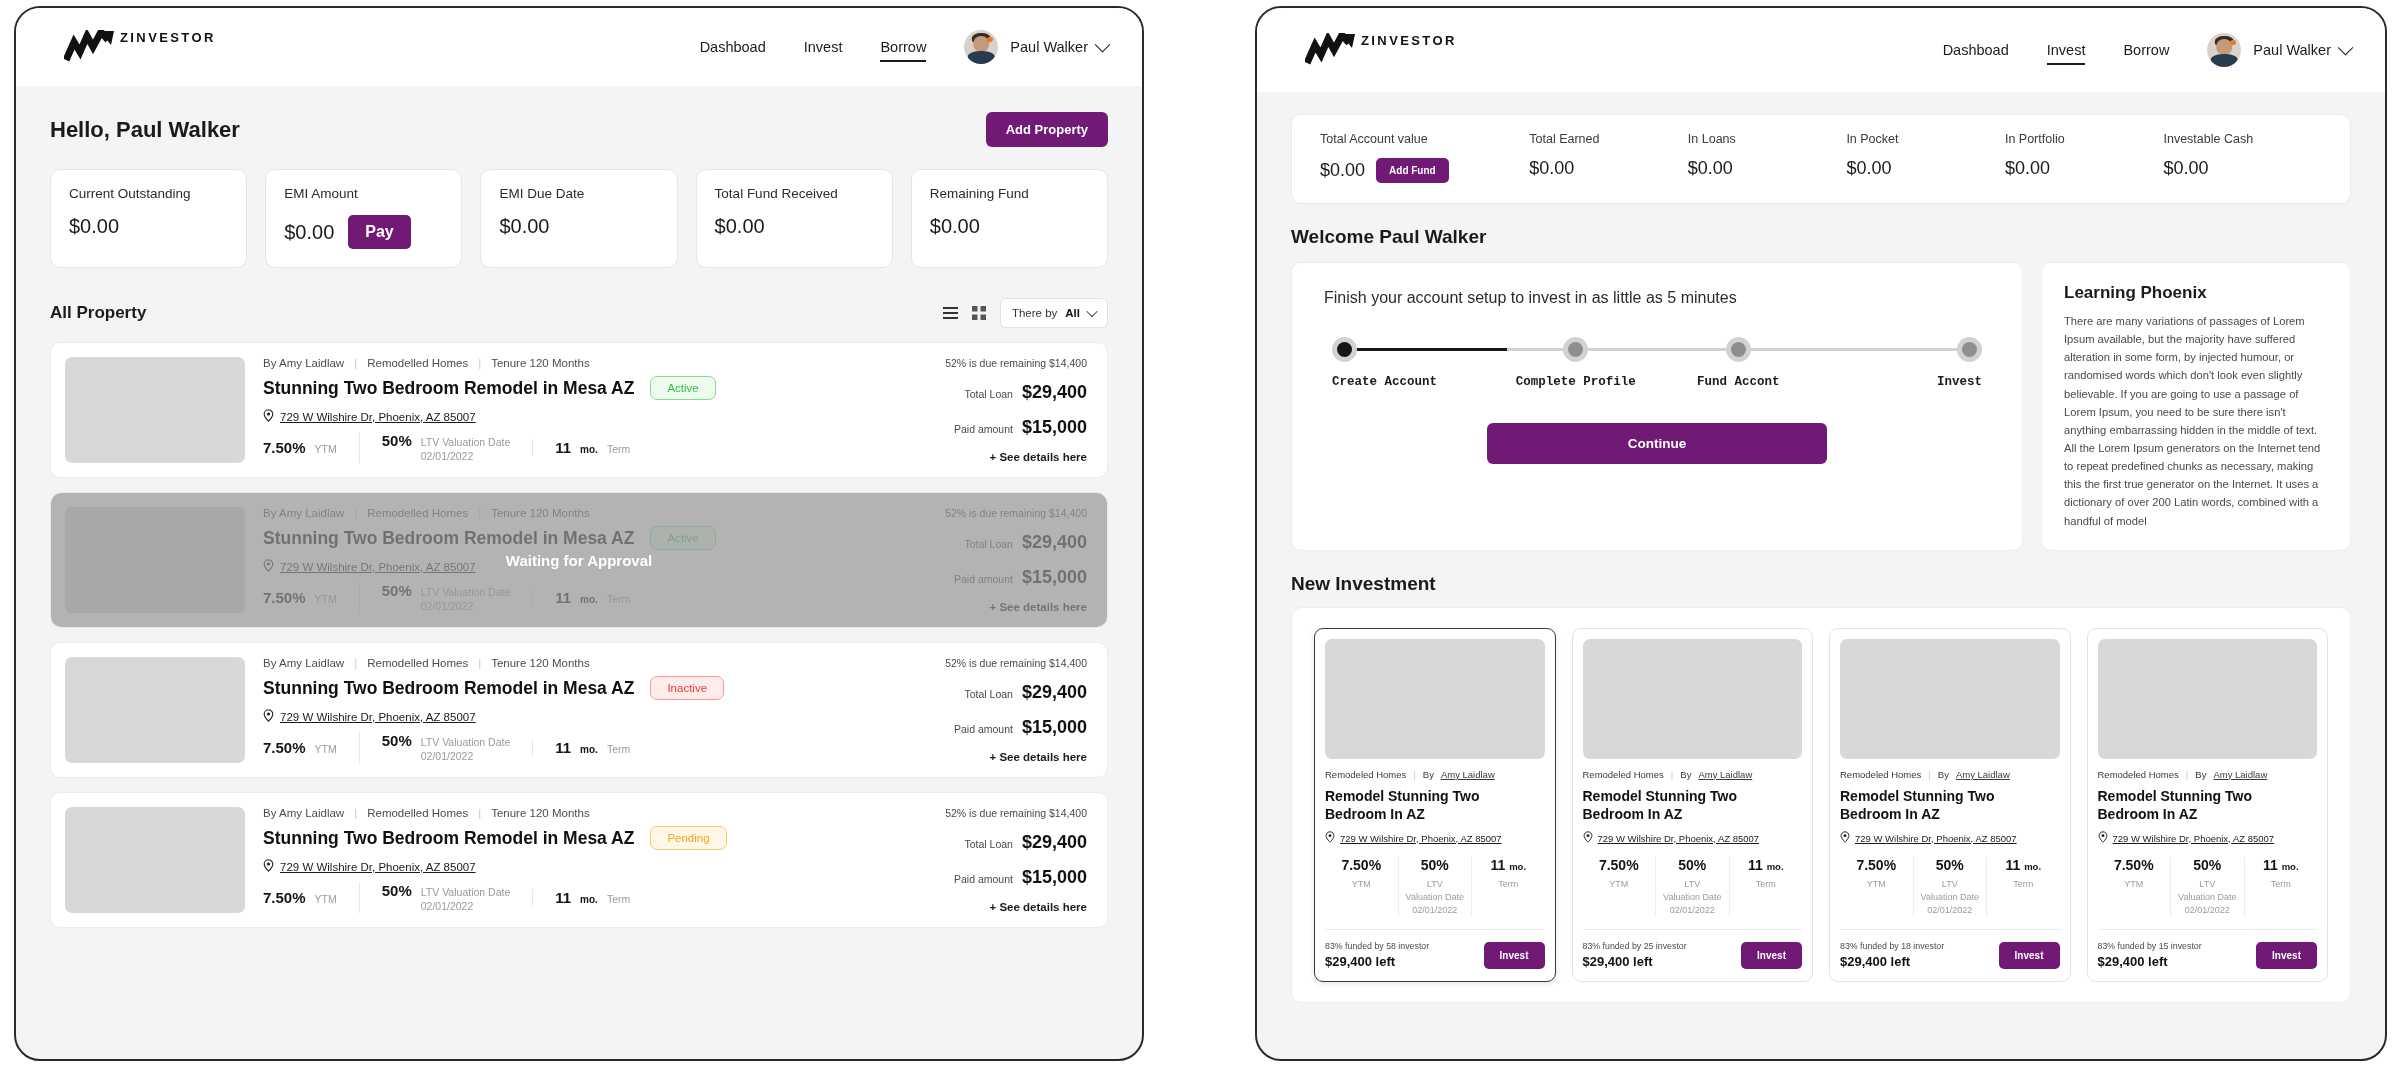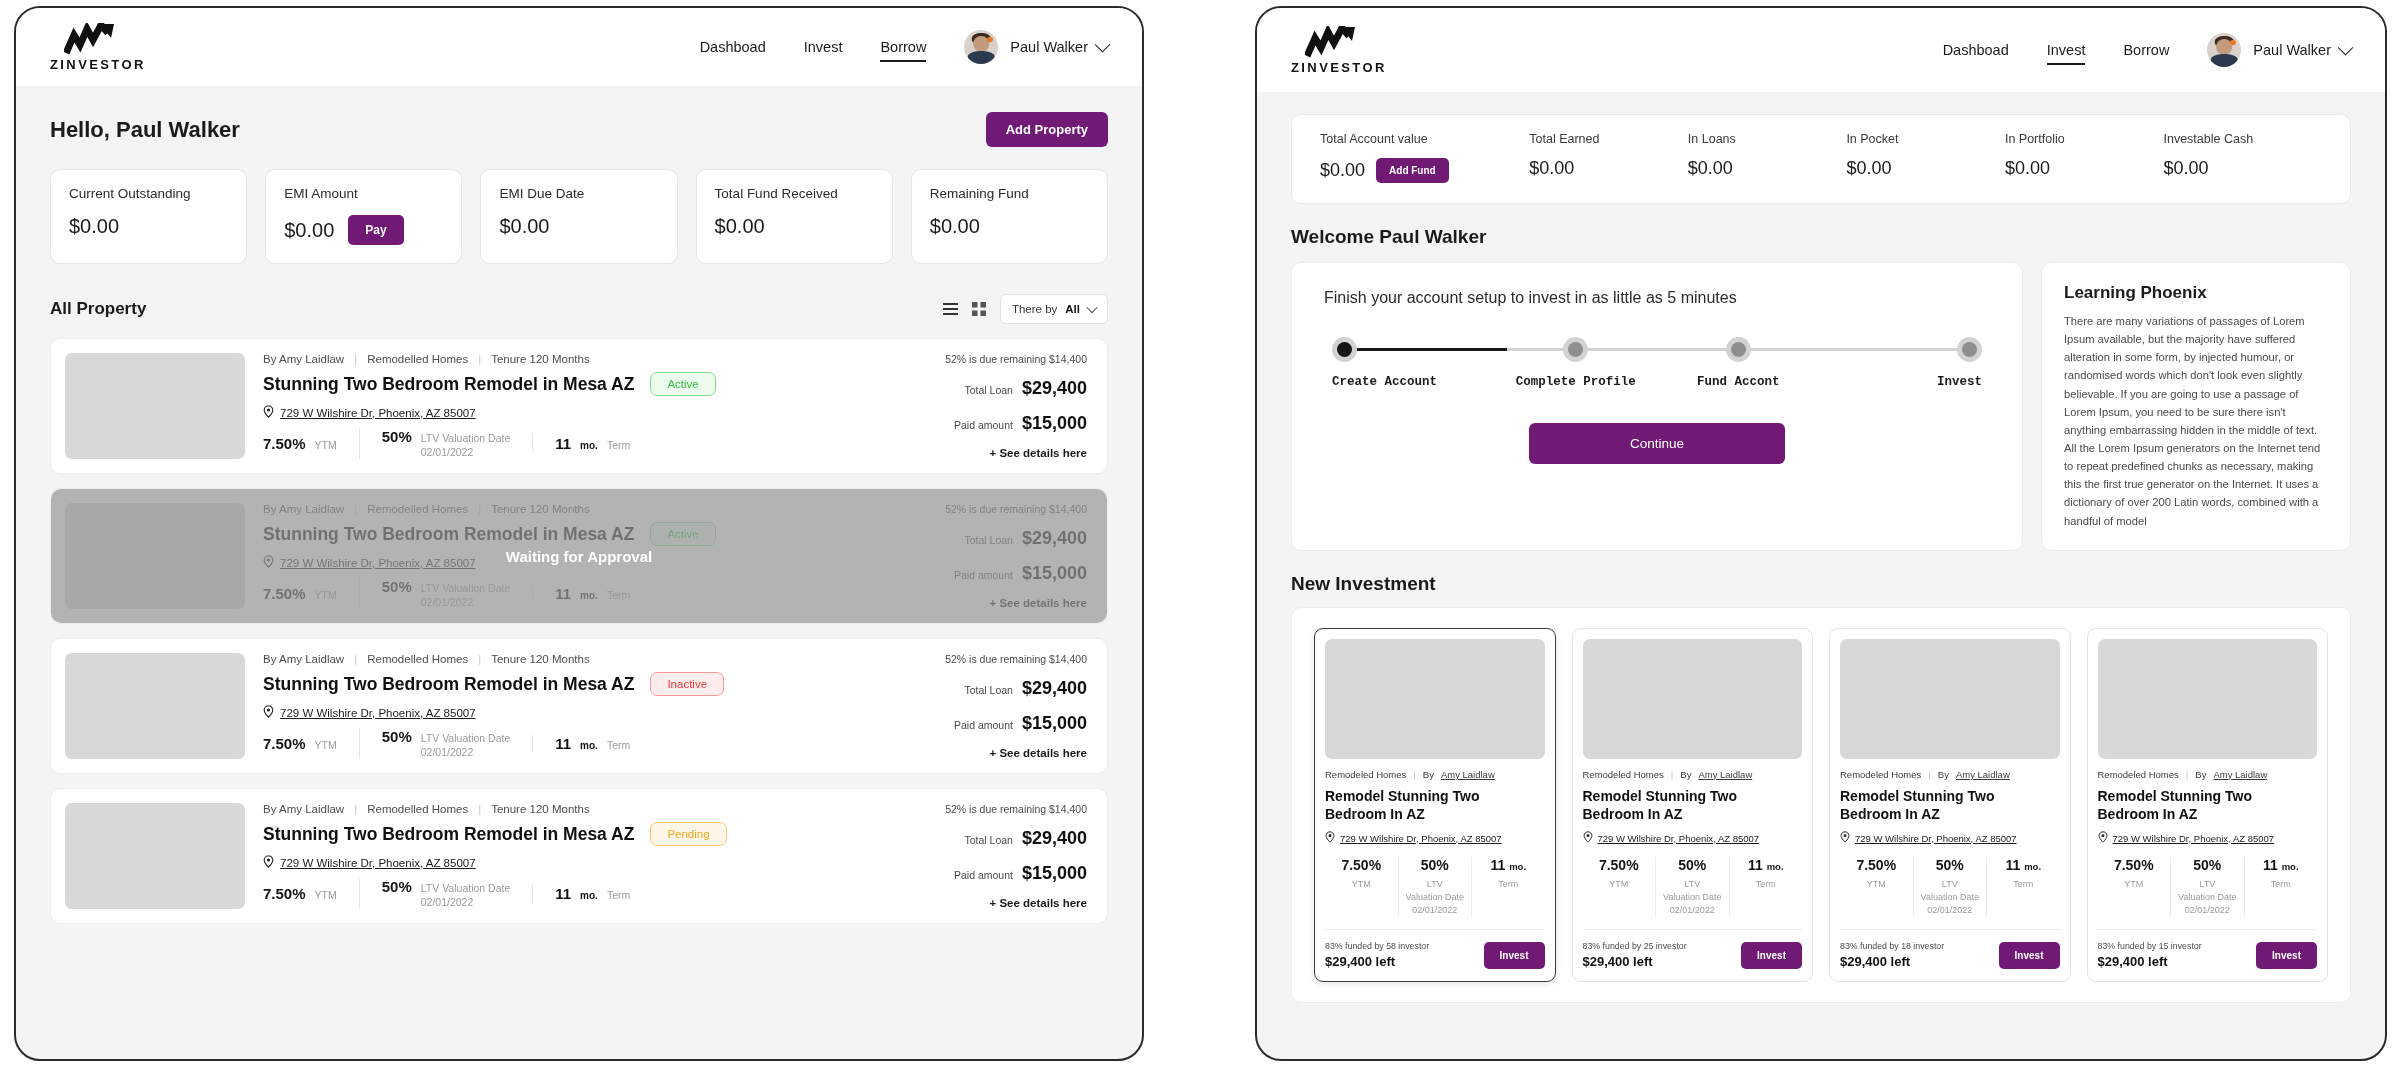--- a/index.html
+++ b/index.html
@@ -29,21 +29,21 @@
     flex: 0 0 auto;
     display: flex;
     align-items: center;
     justify-content: space-between;
     padding: 0 34px;
   }
   .topbar-l { height: 78px; }
   .topbar-r { height: 84px; }
 
   
-  .logo { display: flex; flex-direction: column; align-items: flex-start; line-height: 1; }
+  .logo { display: flex; flex-direction: row; align-items: flex-start; line-height: 1; }
   .logo svg { display: block; margin-left: 14px; }
   .logo-word {
     font-weight: 700; letter-spacing: 2.4px; color: #121212;
     margin-top: 1px;
   }
   .logo-l .logo-word { font-size: 13px; }
   .logo-r .logo-word { font-size: 13px; }
 
   
   .nav { display: flex; align-items: center; }
@@ -88,21 +88,21 @@
 
   
   .stats { display: flex; gap: 18px; margin-top: 22px; justify-content: space-between; }
   .stat {
     background: #fff; border: 1px solid #e6e6e6; border-radius: 10px;
     padding: 16px 18px 18px; flex: 1 1 0; min-width: 0;
   }
   .stat-label { font-size: 13.5px; color: #2b2b2b; margin-bottom: 14px; }
   .stat-valrow { display: flex; align-items: center; gap: 14px; }
   .stat-value { font-size: 20px; color: #1b1b1b; font-weight: 400; }
-  .btn-pay { font-size: 12px; font-weight: 700; padding: 8px 17px; border-radius: 5px; }
+  .btn-pay { font-size: 16px; font-weight: 700; padding: 8px 17px; border-radius: 5px; }
 
   
   .sec-head { display: flex; align-items: center; justify-content: space-between;
               margin-top: 30px; }
   .sec-title { font-size: 17px; font-weight: 700; color: #1b1b1b; }
   .sec-tools { display: flex; align-items: center; gap: 14px; }
   .icon-btn { cursor: pointer; display: flex; align-items: center; }
   .sortbox {
     border: 1px solid #e2e2e2; background: #fff; border-radius: 6px;
     padding: 8px 11px; display: flex; align-items: center; gap: 8px;
@@ -182,22 +182,22 @@
   .step:first-child { align-items: flex-start; }
   .step:last-child  { align-items: flex-end; }
   .dot-o {
     width: 25px; height: 25px; border-radius: 50%; background: #d2d2d2;
     display: flex; align-items: center; justify-content: center;
   }
   .dot-i { width: 15px; height: 15px; border-radius: 50%; background: #8e8e8e; }
   .step.done .dot-i { background: #161616; }
   .step-lab { font-size: 12.5px; font-weight: 700; color: #1b1b1b; margin-top: 13px; white-space: nowrap; }
   .btn-continue {
-    display: block; margin: 34px auto 0; width: 256px;
-    font-size: 13.5px; font-weight: 400; padding: 13px 0; border-radius: 6px;
+    display: block; margin: 34px auto 0; width: 340px;
+    font-size: 13.5px; font-weight: 700; padding: 13px 0; border-radius: 6px;
   }
   .learn-card {
     background: #fff; border: 1px solid #ececec; border-radius: 10px;
     flex: 0 0 310px; padding: 20px 22px; overflow: hidden;
   }
   .learn-title { font-size: 17px; font-weight: 700; color: #1b1b1b; margin-bottom: 9px; }
   .learn-body { font-size: 11.2px; line-height: 1.62; color: #4a4a4a; }
 
   
   .inv-wrap {

